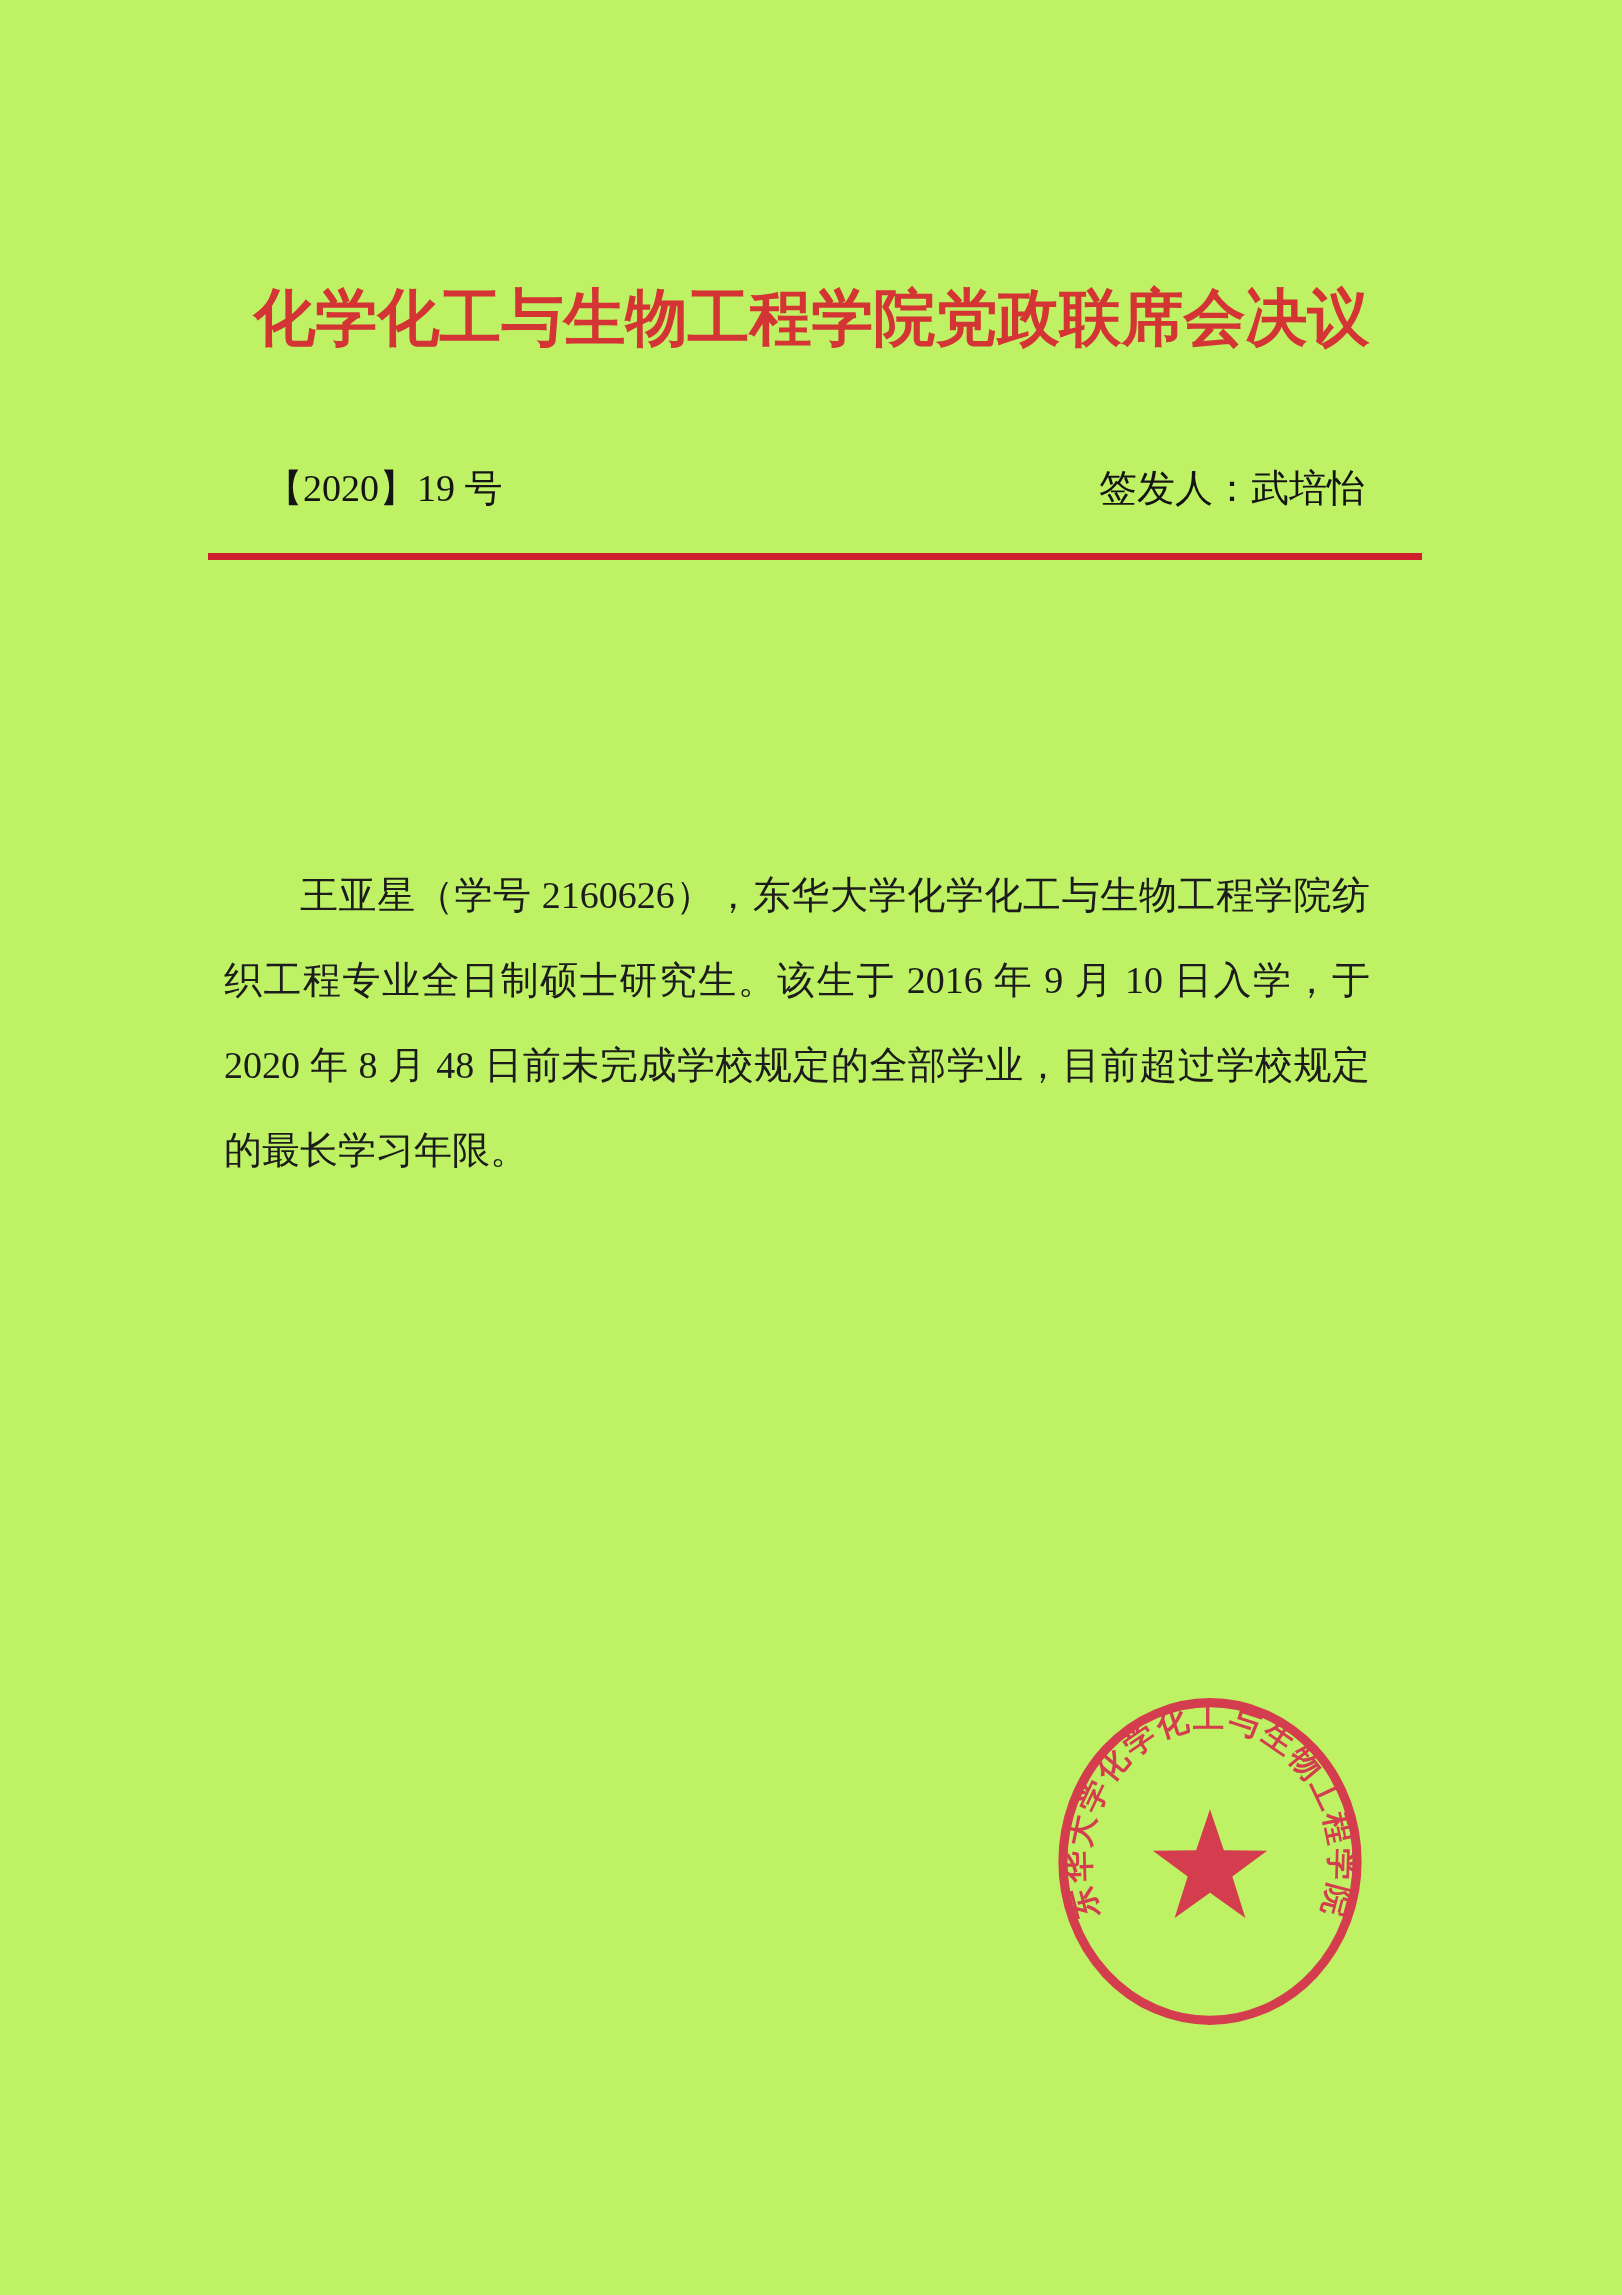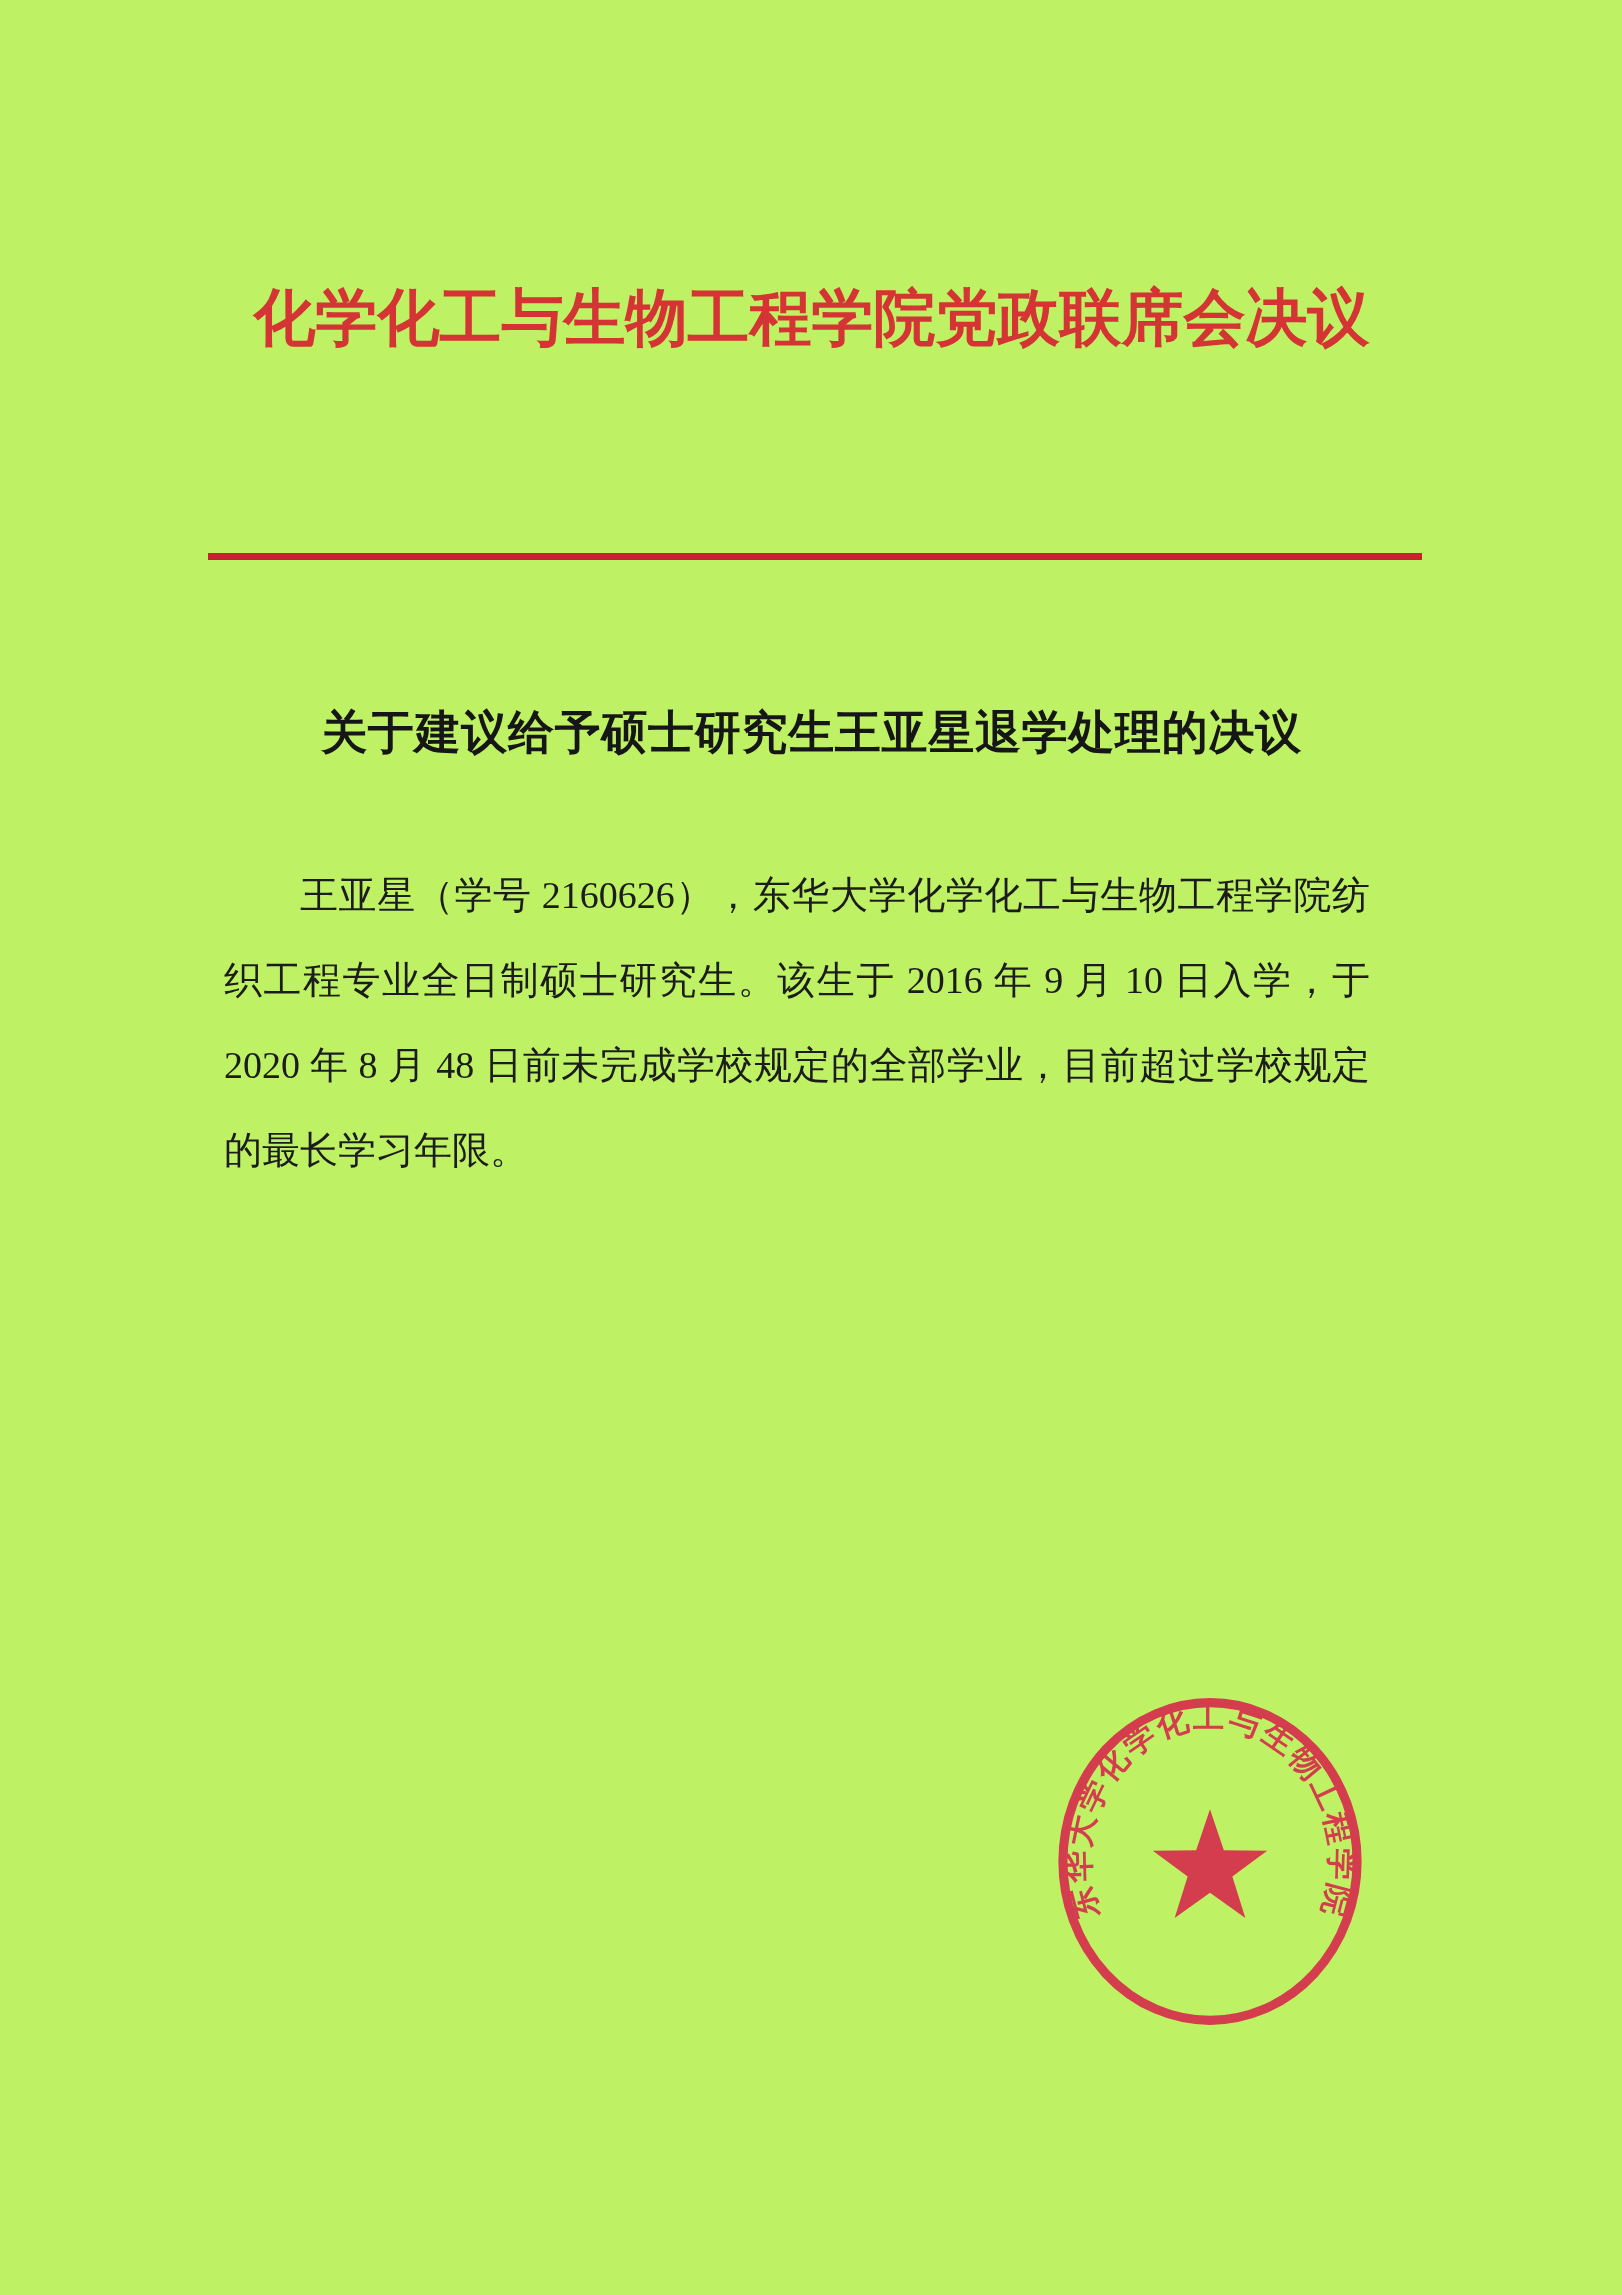--- a/index.html
+++ b/index.html
@@ -99,24 +99,27 @@
     font-weight: bold;
   }
 </style>
 </head>
 <body>
 
 <div class="page">
 
   <div class="doc-title">化学化工与生物工程学院党政联席会决议</div>
 
+  <div class="info-row">
+    <span>【2020】19 号</span>
+    <span>签发人：武培怡</span>
+  </div>
 
   <div class="red-rule"></div>
 
-  <div class="doc-subject">关于建议给予硕士研究生王亚星退学处理的决议</div>
 
   <div class="doc-body">
     <p>王亚星（学号 2160626），东华大学化学化工与生物工程学院纺织工程专业全日制硕士研究生。该生于 2016 年 9 月 10 日入学，于 2020 年 8 月 48 日前未完成学校规定的全部学业，目前超过学校规定的最长学习年限。</p>
   </div>
 
 
   <svg class="seal" viewBox="0 0 560 600">
     <ellipse cx="280" cy="300" rx="225" ry="243" fill="none" stroke="#d91e4a" stroke-width="14"></ellipse>
     <path id="sealArc" d="M 112.3 386.6 A 185 205 0 1 1 447.7 386.6" fill="none"></path>
     <text font-size="48" letter-spacing="4" fill="#d91e4a">

